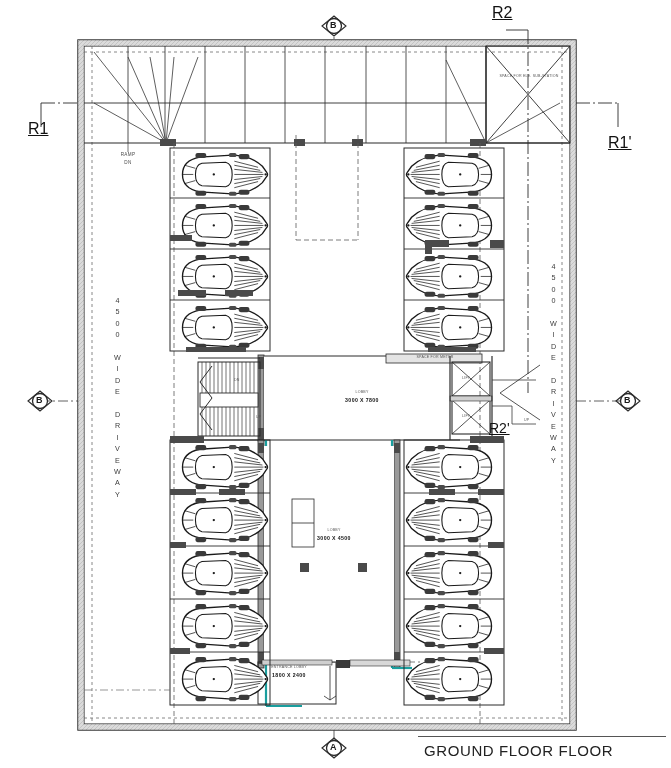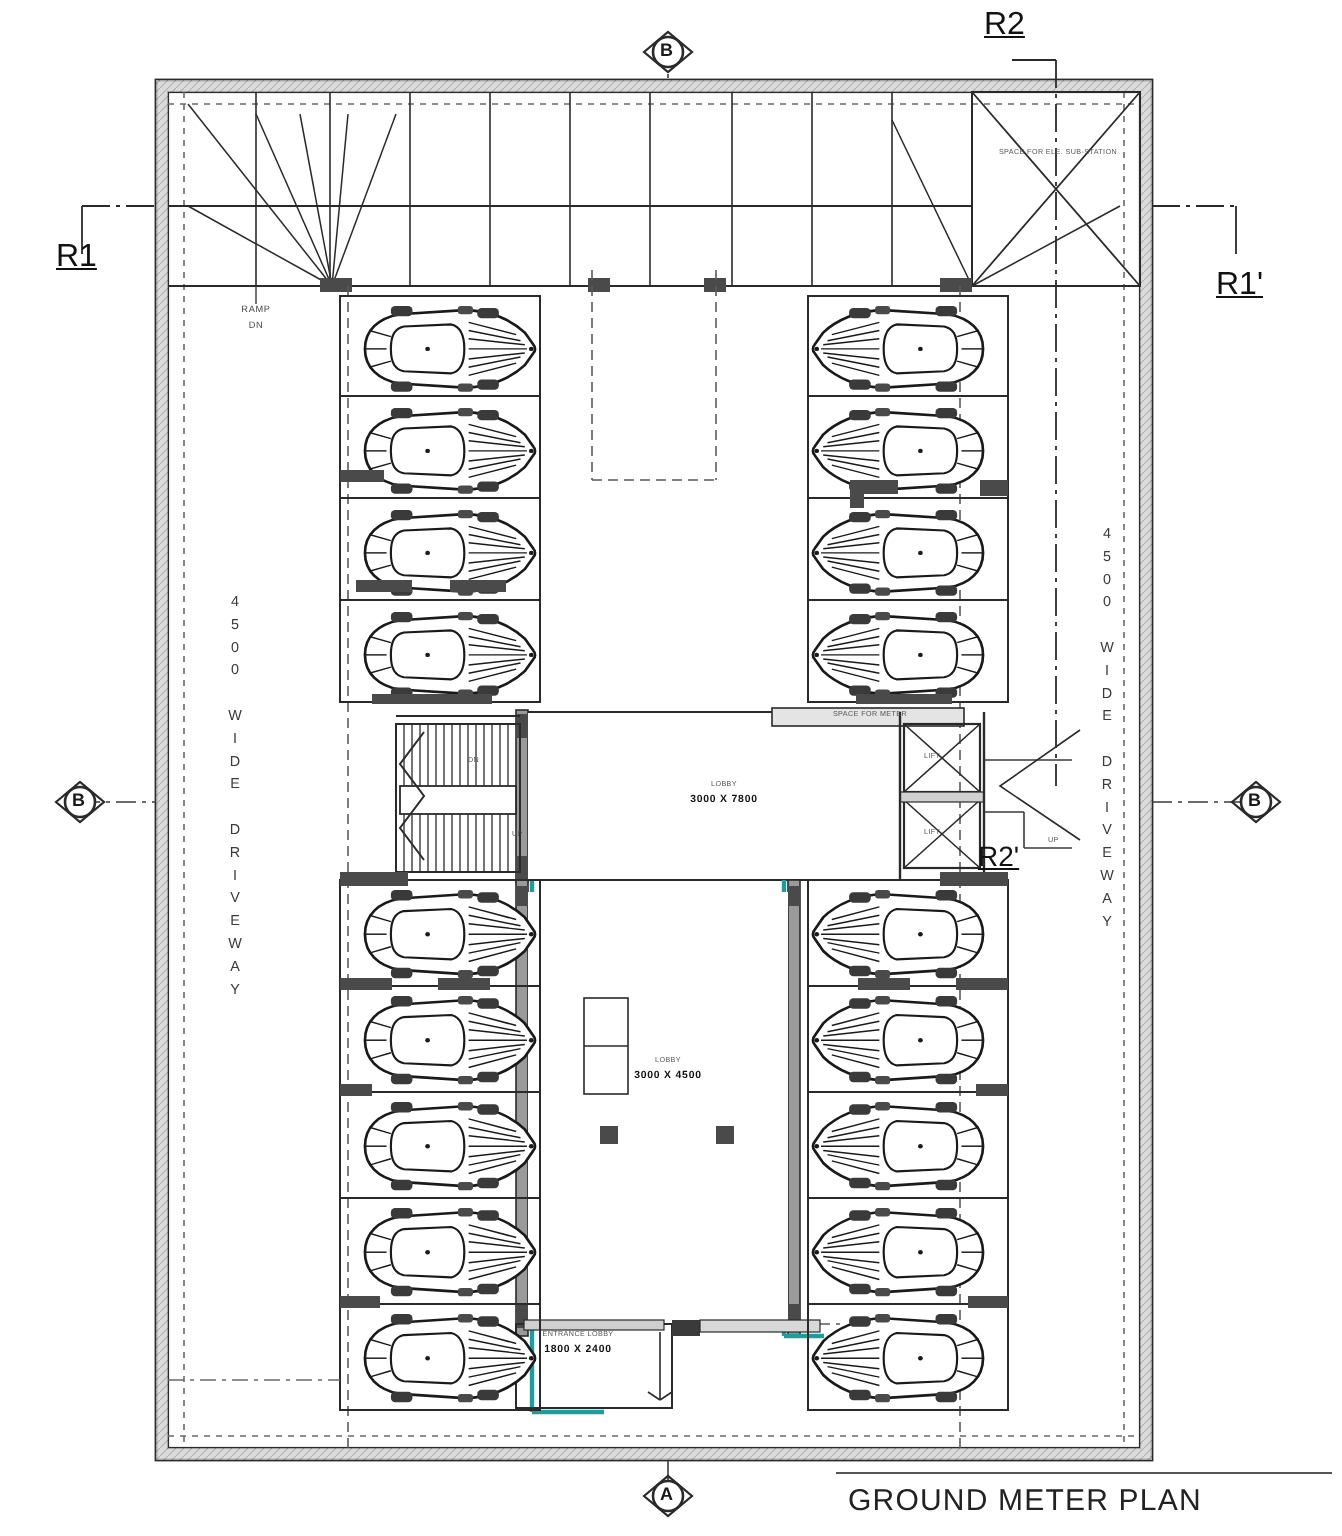--- a/index.html
+++ b/index.html
@@ -397,15 +397,15 @@
 <div class="tiny2" style="left:256px;top:665px;width:66px;">ENTRANCE LOBBY</div>
 <div class="bold-tiny" style="left:256px;top:672px;width:66px;">1800 X 2400</div>
 
 <div class="tiny2" style="left:234px;top:378px;">DN</div>
 <div class="tiny2" style="left:256px;top:415px;">UP</div>
 <div class="tiny2" style="left:462px;top:376px;">LIFT</div>
 <div class="tiny2" style="left:462px;top:414px;">LIFT</div>
 <div class="tiny2" style="left:524px;top:418px;">UP</div>
 
 <div id="title-rule"></div>
-<div id="title-plan">GROUND METER PLAN</div>
+<div id="title-plan">GROUND FLOOR FLOOR</div>
 
 </div>
 
 </body></html>

